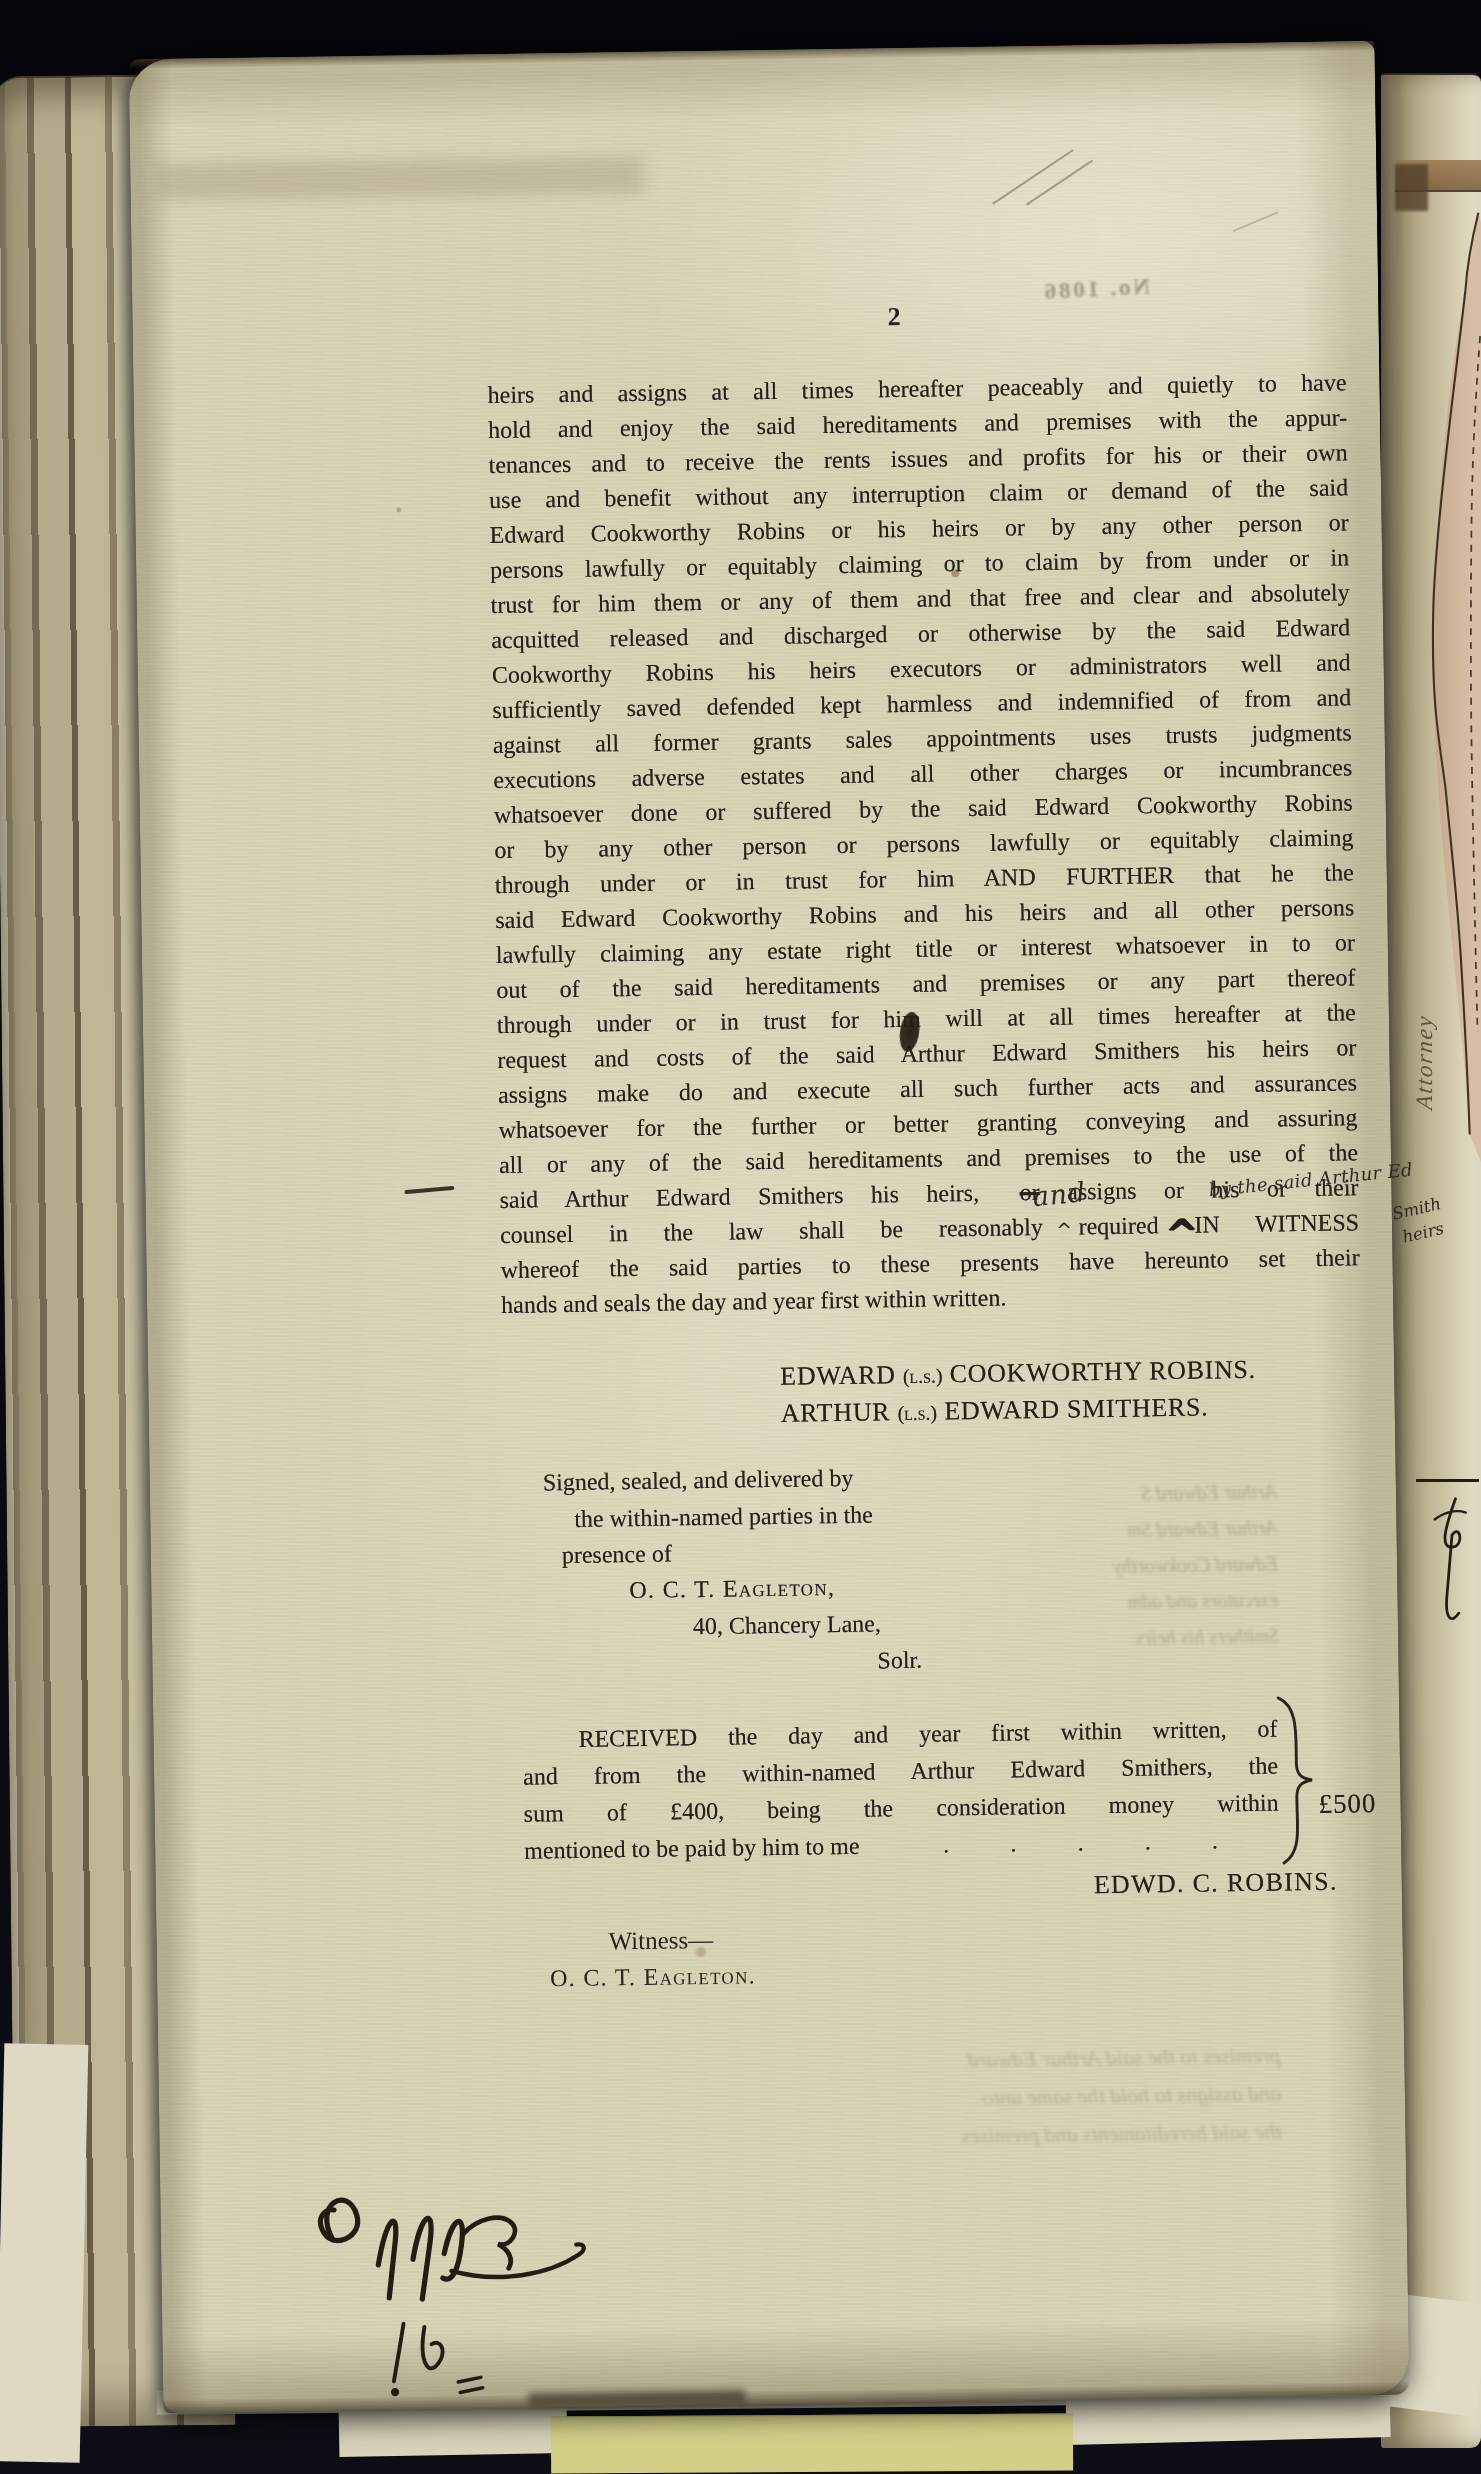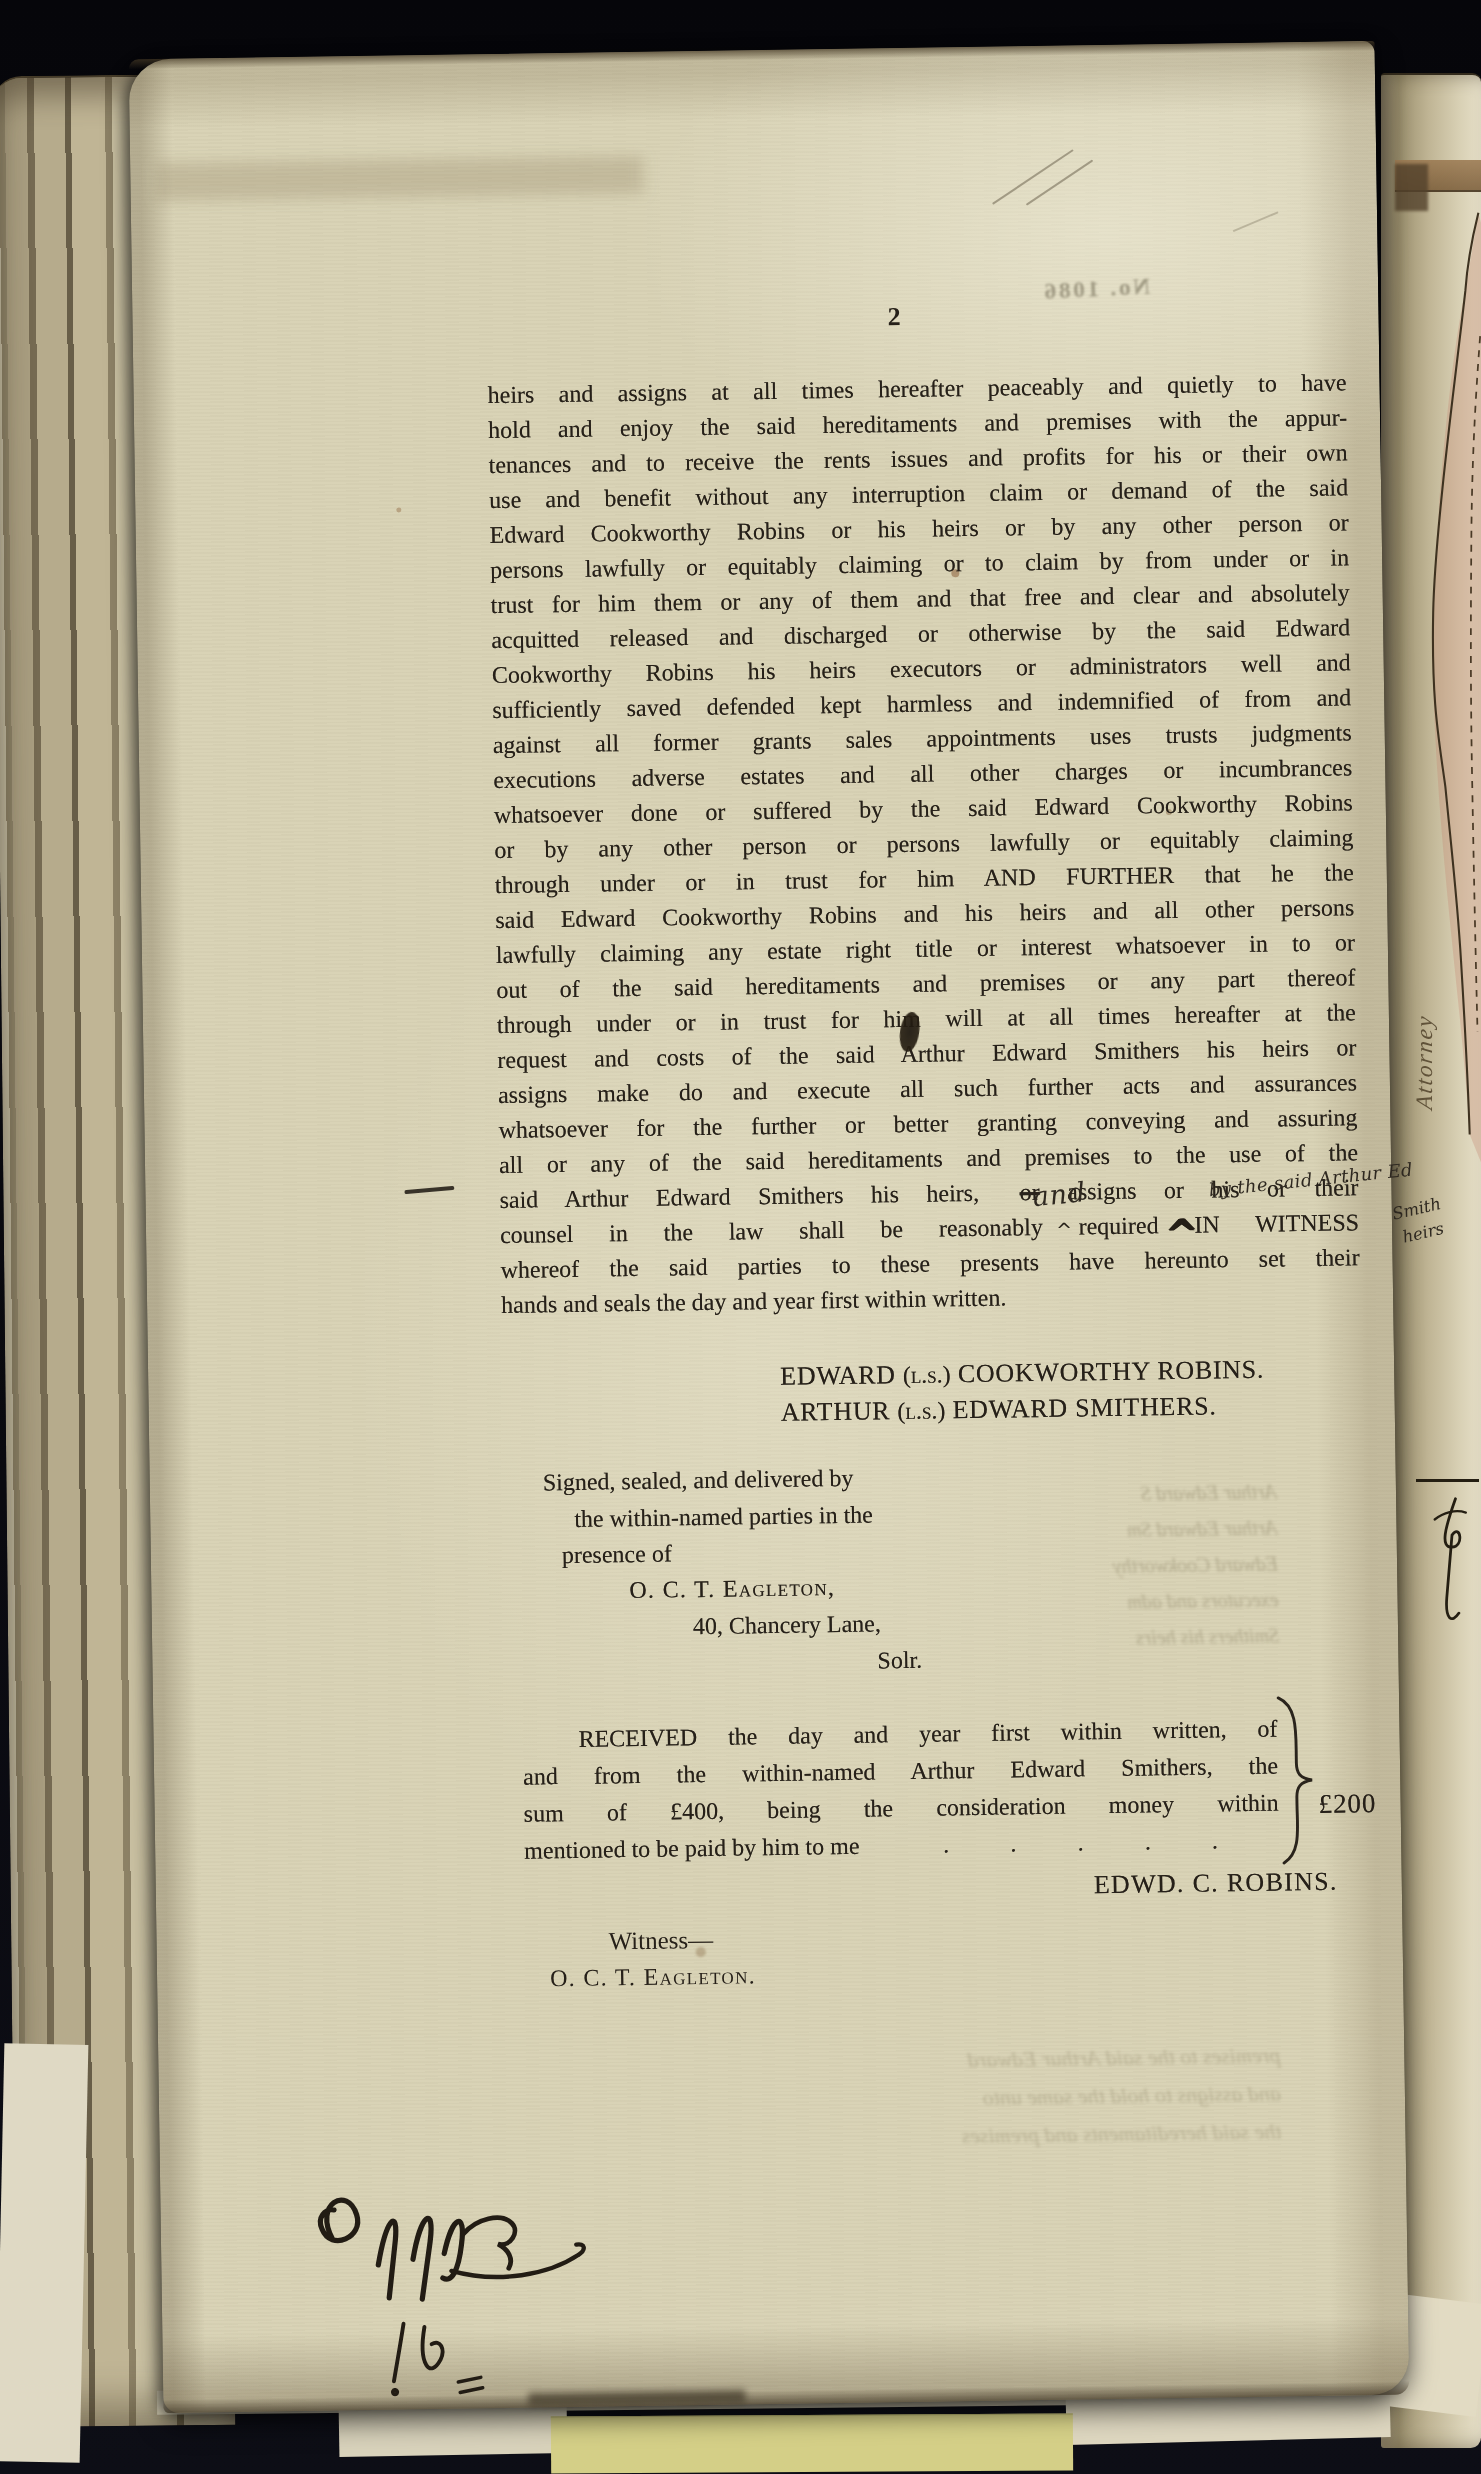--- a/index.html
+++ b/index.html
@@ -103,21 +103,21 @@
   .hw-m1{left:1246px;top:1159px;font-size:16.5px;transform:rotate(-12deg);}
   .hw-m2{left:1256px;top:1183px;font-size:16.5px;transform:rotate(-12deg);}
   .caret{position:absolute;color:#241e16;font-family:"DejaVu Sans",sans-serif;}
   .caret-sm{left:910px;top:1173px;font-size:19px;}
   .caret-big{left:1019px;top:1167px;font-size:40px;font-weight:bold;
         text-shadow:0.9px 0 0 #241e16,-0.9px 0 0 #241e16,0 0.9px 0 #241e16;}
 
   
   .sigs{position:absolute;left:632px;top:1309px;font-size:26px;letter-spacing:0.7px;line-height:36px;
         white-space:nowrap;text-shadow:0 0 0.3px rgba(20,15,8,.6);}
-  .seal{font-variant:small-caps;font-size:24px;letter-spacing:0;}
+  .seal{font-variant:small-caps;font-size:20px;letter-spacing:0;}
 
   
   .att{position:absolute;font-size:24px;white-space:nowrap;text-shadow:0 0 0.3px rgba(20,15,8,.5);}
   .sc{font-variant:small-caps;letter-spacing:1.3px;}
   .a1{left:393px;top:1416px;}
   .a2{left:424px;top:1453px;}
   .a3{left:411px;top:1489px;}
   .a4{left:478px;top:1525px;}
   .a5{left:541px;top:1562px;}
   .a6{left:725px;top:1599px;}
@@ -254,21 +254,21 @@
           <span>.</span>
           <span>.</span>
           <span>.</span>
           <span>.</span>
         </span>
       </div>
     </div>
     <svg class="brace-svg" width="43" height="174" viewBox="0 0 50 200">
       <path d="M6,4 C28,14 26,44 26,72 L26,80 C26,92 30,98 44,100 C30,102 26,108 26,120 L26,128 C26,156 30,184 10,196" fill="none" stroke="#2a241c" stroke-width="3.4" stroke-linecap="round"></path>
     </svg>
-    <div class="amount">£200</div>
+    <div class="amount">£500</div>
     <div class="rsig">EDWD. C. ROBINS.</div>
 
     <div class="wlabel">Witness—</div>
     <div class="wname sc">O. C. T. Eagleton.</div>
 
     <svg class="autograph-svg" width="313" height="235" viewBox="0 0 360 270">
       <path d="M48,70 C26,28 66,8 76,42 C84,68 46,84 36,58 C30,44 40,34 50,36" fill="none" stroke="#221c14" stroke-width="6" stroke-linecap="round"></path>
       <path d="M100,100 C110,46 124,34 120,72 L112,138 M140,94 C150,40 166,32 160,74 L150,140 M176,88 C186,44 202,38 196,78 C192,108 184,122 174,116" fill="none" stroke="#221c14" stroke-width="6" stroke-linecap="round"></path>
       <path d="M198,66 C214,48 242,42 254,54 C264,64 252,82 238,78 C250,84 256,96 250,106" fill="none" stroke="#221c14" stroke-width="5.5" stroke-linecap="round"></path>
       <path d="M184,108 C238,124 296,114 330,92 C340,86 338,78 328,80" fill="none" stroke="#221c14" stroke-width="5" stroke-linecap="round"></path>

